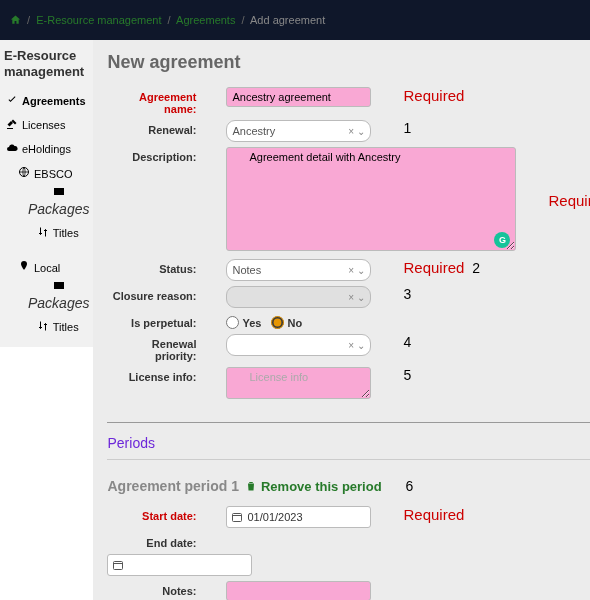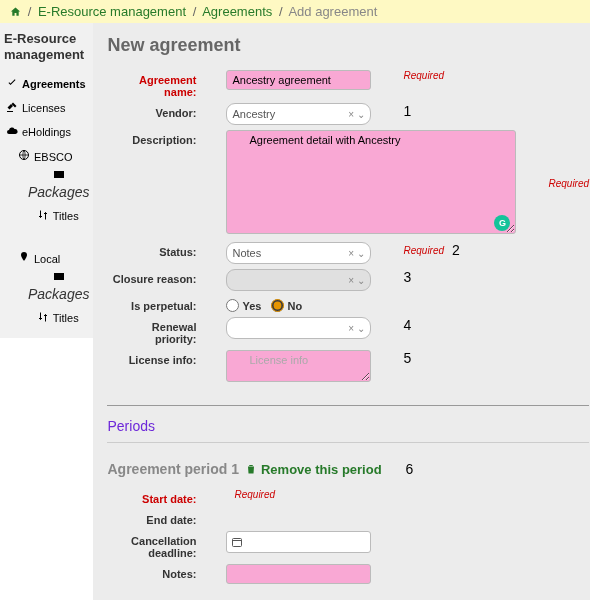--- a/index.html
+++ b/index.html
@@ -1,19 +1,19 @@
 <!DOCTYPE html>
 <html><head>
 <meta charset="utf-8">
 <style>
   * { box-sizing: border-box; margin: 0; padding: 0; }
   body { font-family: Arial, sans-serif; font-size: 12px; color: #333; background: #fff; width: 590px; }
   a { text-decoration: none; }
 
-  .breadcrumb { padding: 4px 10px; font-size: 13px; background: #fef9c3; }
+  .breadcrumb { padding: 14px 10px; font-size: 11px; background: #0f172a; }
   .breadcrumb .crumb { color: #277a2a; }
   .breadcrumb .sep { color: #666; padding: 0 3px; }
   .breadcrumb .muted { color: #888; }
   .home-icon svg { width: 11px; height: 11px; fill: #277a2a; vertical-align: -1px; }
 
   .layout { display: flex; align-items: flex-start; }
   .sidebar { width: 95px; background: #f1f1f1; padding: 8px 4px; font-size: 11px; }
   .sidebar h3 { font-size: 13px; font-weight: bold; color: #333; margin-bottom: 10px; line-height: 1.2; }
   .side-item { display: flex; align-items: center; gap: 4px; padding: 5px 2px; color: #000; cursor: pointer; }
   .side-item.bold { font-weight: bold; }
@@ -25,21 +25,21 @@
 
   .main { flex: 1; background: #ececec; padding: 12px 14px; }
   .main h1 { font-size: 18px; color: #666; font-weight: 600; margin-bottom: 14px; }
 
   .form-row { display: flex; align-items: flex-start; margin-bottom: 5px; gap: 24px; }
   .flabel { width: 95px; text-align: right; font-size: 11px; font-weight: bold; padding-right: 6px; padding-top: 4px; color: #333; }
   .flabel.req { color: #c00; }
   .fcontrol { width: 145px; }
   .fcontrol.wide { width: 290px; }
   .extra { padding-left: 8px; font-size: 11px; display: flex; align-items: center; gap: 8px; }
-  .required-txt { color: #c00; font-style: italic; font-size: 10px; }
+  .required-txt { color: #c00; font-size: 15px; }
   .num-annot { font-size: 14px; color: #000; }
 
   input[type=text], textarea { width: 100%; border: 1px solid #bbb; border-radius: 3px; padding: 3px 5px; font-size: 11px; font-family: inherit; background: #f9a8d4; }
   textarea { resize: both; padding-left: 22px; }
   input::placeholder, textarea::placeholder { color: #aaa; }
 
   .select-box { display: flex; align-items: center; justify-content: space-between; border: 1px solid #bbb; border-radius: 9px; background: #fff; padding: 3px 5px; font-size: 11px; height: 22px; }
   .select-box.disabled { background: #e0e0e0; color: #999; }
   .select-box .sval { flex: 1; color: #555; }
   .select-ctrls { display: flex; gap: 3px; color: #888; font-size: 10px; align-items: center; }
@@ -122,21 +122,21 @@
       <div class="pkg">Packages</div>
     </div>
 
     <div class="side-item side-sub2" style="justify-content:center">
       <span class="side-icon"><svg viewBox="0 0 24 24">
             <path d="M7 3v14l-3-3M7 17l3-3M17 21V7l3 3M17 7l-3 3" stroke="#000" stroke-width="2" fill="none"></path>
           </svg></span>
       <span>Titles</span>
     </div>
 
-    <div class="side-item side-sub" style="margin-top:18px">
+    <div class="side-item side-sub" style="margin-top:10px">
       <span class="side-icon"><svg viewBox="0 0 24 24">
             <path d="M12 2a6 6 0 016 6c0 4-6 12-6 12S6 12 6 8a6 6 0 016-6z"></path>
           </svg></span>
       <span>Local</span>
     </div>
 
     <div class="side-sub2">
       <div class="side-icon square"><svg viewBox="0 0 10 7">
             <rect width="10" height="7" fill="#000"></rect>
           </svg></div>
@@ -158,21 +158,21 @@
       <div class="flabel req">Agreement name:</div>
       <div class="fcontrol">
         <input type="text" value="Ancestry agreement" style="">
       </div>
       <div class="extra">
         <span class="required-txt">Required</span>
       </div>
     </div>
 
     <div class="form-row">
-      <div class="flabel">Vendor:</div>
+      <div class="flabel">Renewal:</div>
       <div class="fcontrol">
         <div class="select-box">
           <span class="sval">Ancestry</span>
           <span class="select-ctrls">
             <span class="x">×</span>
             <span class="caret">⌄</span>
           </span>
         </div>
       </div>
       <div class="extra">
@@ -272,31 +272,39 @@
         <svg viewBox="0 0 24 24">
             <path d="M6 7h12l-1 14H7zM9 4h6l1 2H8z"></path>
           </svg>
         <span>Remove this period</span>
       </span>
       <span class="num-annot" style="margin-left:18px">6</span>
     </div>
 
     <div class="form-row">
       <div class="flabel req">Start date:</div>
+      <div class="fcontrol">
+        <div class="date-input">
+          <svg viewBox="0 0 24 24">
+              <rect x="3" y="5" width="18" height="16" rx="2" fill="none" stroke="#555" stroke-width="2"></rect>
+              <path d="M3 9h18" stroke="#555" stroke-width="2"></path>
+            </svg>
+          <span>01/01/2023</span>
+        </div>
+      </div>
       <div class="extra">
           <span class="required-txt">Required</span>
         </div>
     </div>
 
     <div class="form-row">
       <div class="flabel">End date:</div>
     </div>
 
     <div class="form-row">
-      <div class="flabel" style="line-height:1.1">Cancellation deadline:</div>
       <div class="fcontrol">
         <div class="date-input">
           <svg viewBox="0 0 24 24">
               <rect x="3" y="5" width="18" height="16" rx="2" fill="none" stroke="#555" stroke-width="2"></rect>
               <path d="M3 9h18" stroke="#555" stroke-width="2"></path>
             </svg>
           <span></span>
         </div>
       </div>
     </div>

